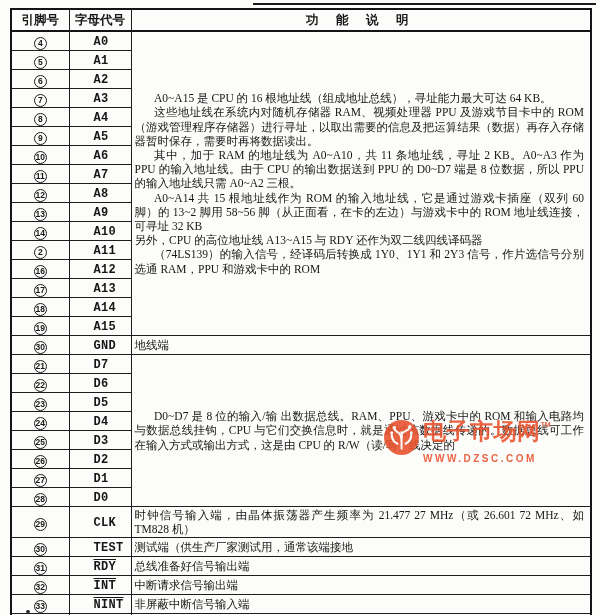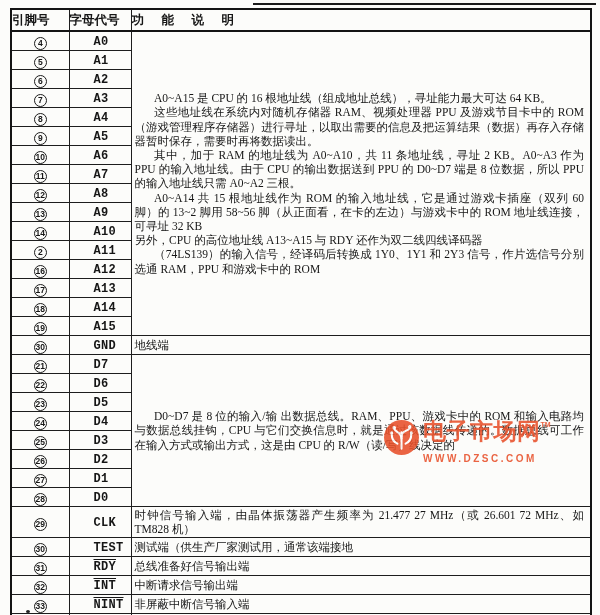--- a/index.html
+++ b/index.html
@@ -13,21 +13,21 @@
 
   table.pin-table{
     position:absolute;left:10px;top:8px;width:582px;
     border-collapse:collapse;table-layout:fixed;
     border:2px solid #141414;
   }
   col.c-pin{width:58px;} col.c-code{width:62px;} col.c-func{width:auto;}
   th,td{border:1px solid #1d1d1d;padding:0;overflow:hidden;}
   thead tr{height:22px;}
   thead th{
-    font-size:12.5px;font-weight:bold;text-align:left;vertical-align:middle;
+    font-size:12.5px;font-weight:bold;text-align:center;vertical-align:middle;
     border-bottom:2px solid #141414;background:#fcfcfa;
     font-family:"Liberation Sans","DejaVu Sans",sans-serif;
   }
   th.col-func{letter-spacing:7px;}
   tbody tr{height:15px;}
   tbody tr.row-rw{height:33px;}
 
   td.pin-cell{text-align:center;vertical-align:middle;}
   .pin-circle{
     display:inline-flex;width:13px;height:13px;box-sizing:border-box;

